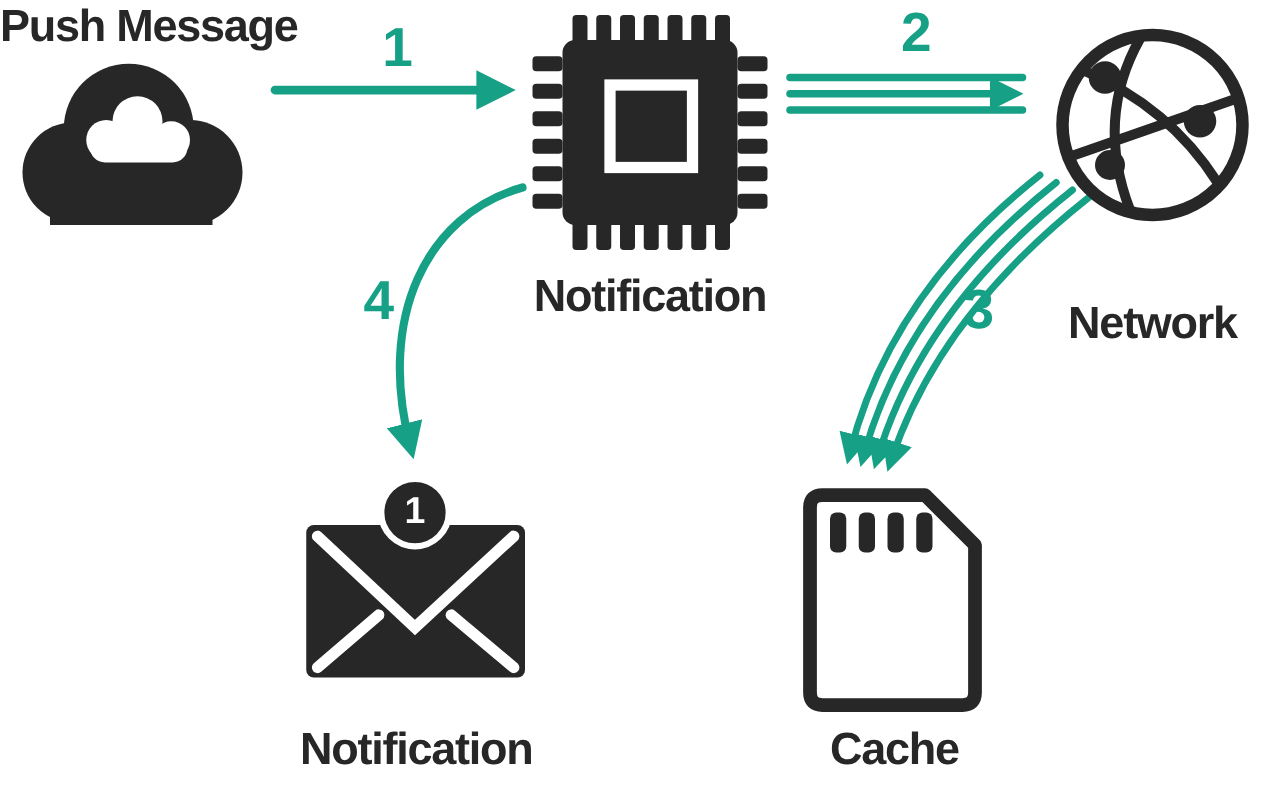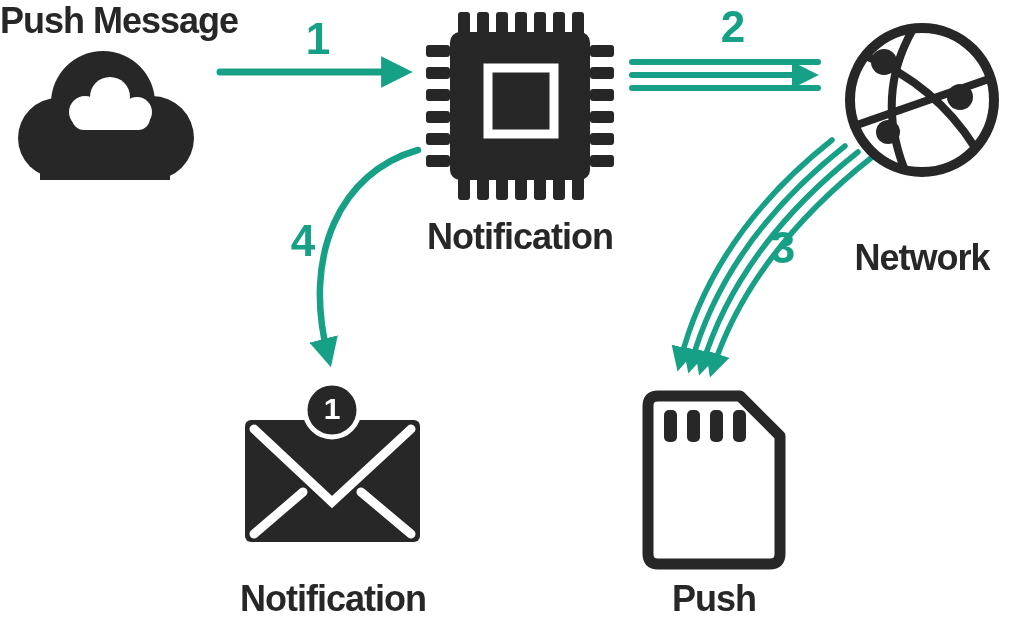--- a/index.html
+++ b/index.html
@@ -139,21 +139,21 @@
         <rect x="710" y="410" width="13" height="32" rx="5"></rect>
         <rect x="733" y="410" width="13" height="32" rx="5"></rect>
       </g>
     </g>
   </svg>
 
   <div class="label" style="left:0;   top:216; width:238px;">Push Message</div>
   <div class="label" style="left:391px; top:216px; width:258px;">Notification</div>
   <div class="label" style="left:853px; top:216px; width:138px;margin-top:21px;">Network</div>
   <div class="label" style="left:214px; top:578px; width:238px;">Notification</div>
-  <div class="label" style="left:664px; top:578px; width:100px;">Push</div>
+  <div class="label" style="left:664px; top:578px; width:100px;">Cache</div>
 
   <div class="num" style="left:296px; top:14px;">1</div>
   <div class="num" style="left:711px; top:2px;">2</div>
   <div class="num" style="left:761px; top:223px;">3</div>
   <div class="num" style="left:281px; top:216px;">4</div>
 
   <div class="badge-num" style="left:312px; top:392px;">1</div>
 </div>
 
 </body></html>

